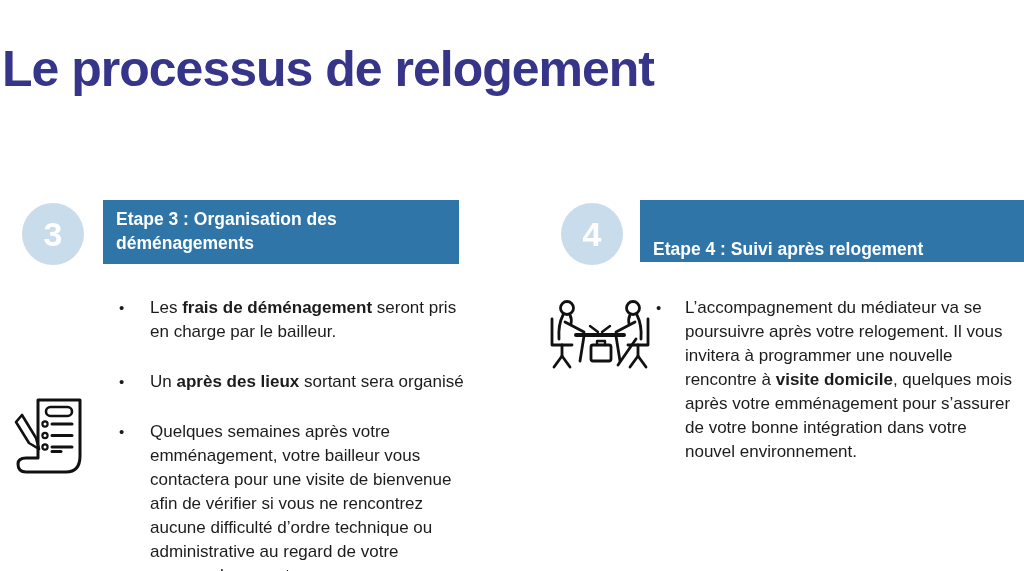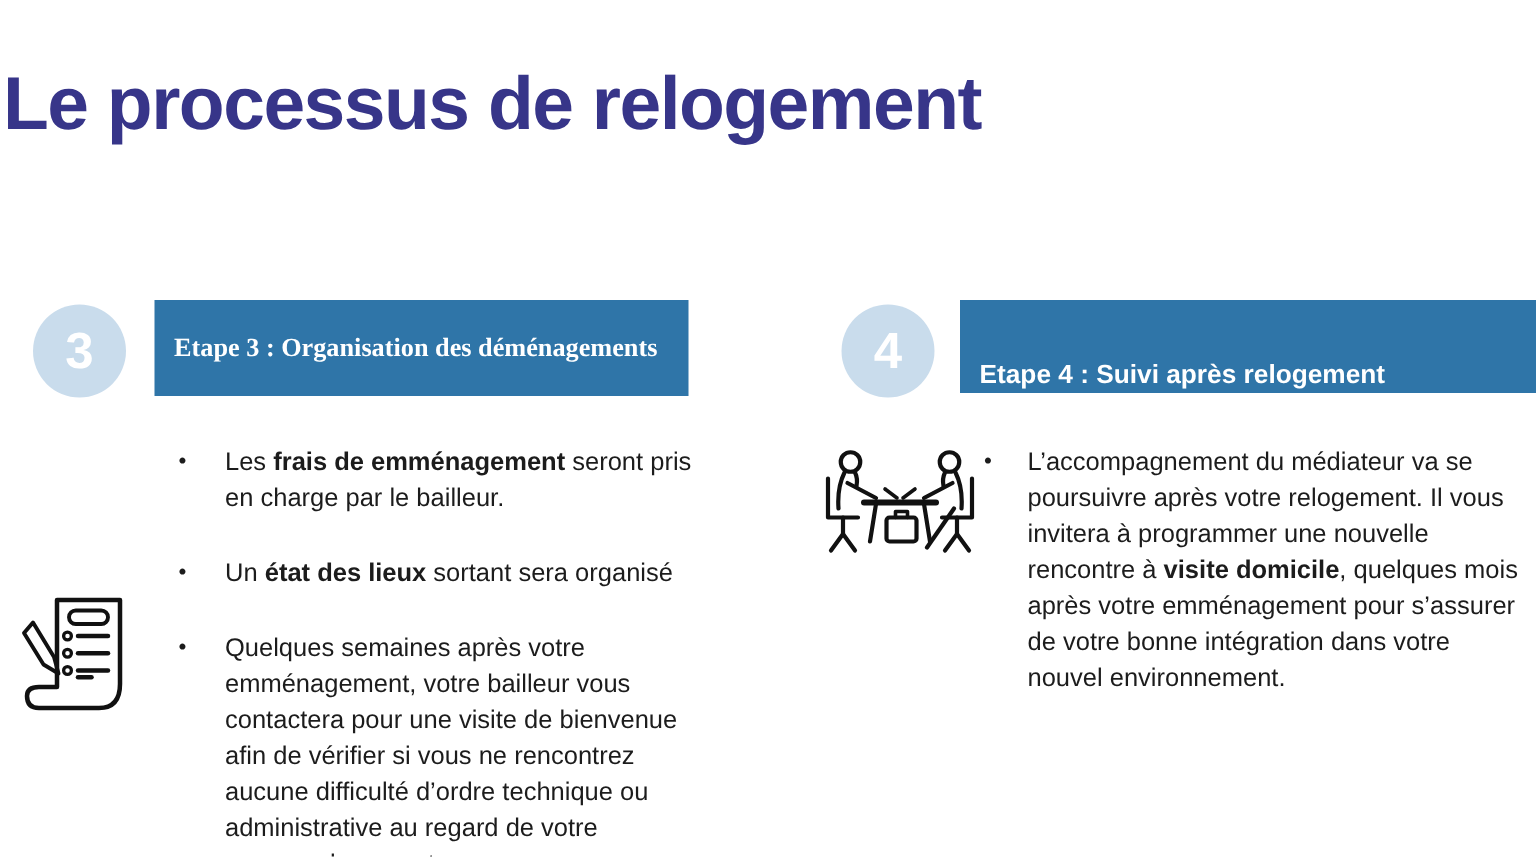--- a/index.html
+++ b/index.html
@@ -30,21 +30,21 @@
     font-size:34px;font-weight:bold;
     display:flex;align-items:center;justify-content:center;
   }
   .circle.c3{left:22px;top:159px;}
   .circle.c4{left:561px;top:159px;}
   .hdr{
     position:absolute;background:var(--header-bg);color:var(--header-text);
     font-size:17.5px;font-weight:bold;line-height:1.35;
     padding:0 13px;display:flex;align-items:center;
   }
-  .hdr.h3{left:103px;top:156px;width:356px;height:64px;font-family:Liberation Serif, serif;}
+  .hdr.h3{left:103px;top:156px;width:356px;height:64px;}
   .hdr.h4{left:640px;top:156px;width:443px;height:62px;align-items:flex-end;}
   ul.bullets{
     position:absolute;list-style:none;margin:0;padding:0;
     font-size:17px;line-height:24px;color:var(--body-text);
   }
   ul.bullets.b3{left:119px;top:252px;width:345px;}
   ul.bullets.b4{left:656px;top:252px;width:362px;}
   ul.bullets li{display:flex;margin:0 0 26px 0;}
   ul.bullets li:last-child{margin-bottom:0;}
   .dot{flex:0 0 31px;width:31px;font-size:15px;}
@@ -69,25 +69,25 @@
   <div class="circle c3">
     <span>3</span>
   </div>
   <div class="hdr h3">
     <span>Etape 3 : Organisation des déménagements</span>
   </div>
 
   <ul class="bullets b3">
     <li>
       <span class="dot">•</span>
-      <span class="txt"><span>Les </span><b>frais de emménagement</b><span> seront pris en charge par le bailleur.</span></span>
+      <span class="txt"><span>Les </span><b>frais de déménagement</b><span> seront pris en charge par le bailleur.</span></span>
     </li>
     <li>
       <span class="dot">•</span>
-      <span class="txt"><span>Un </span><b>état des lieux</b><span> sortant sera organisé</span></span>
+      <span class="txt"><span>Un </span><b>après des lieux</b><span> sortant sera organisé</span></span>
     </li>
     <li>
       <span class="dot">•</span>
       <span class="txt"><span>Quelques semaines après votre emménagement, votre bailleur vous contactera pour une visite de bienvenue afin de vérifier si vous ne rencontrez aucune difficulté d’ordre technique ou administrative au regard de votre nouveau logement.</span><b></b><span></span></span>
     </li>
   </ul>
 
   <div class="icon icon-checklist">
     <svg width="72" height="84" viewBox="0 0 72 84">
       <path d="M24 6 H66 V62 Q66 78 52 78 H12 Q4 78 4 70 Q4 64 12 64 H24 Z" stroke-width="3"></path>

